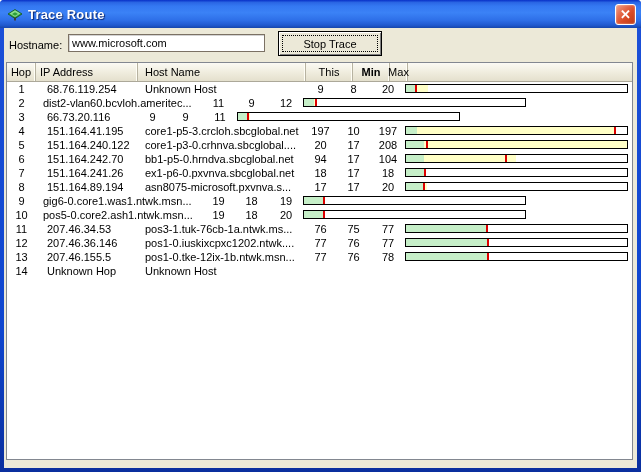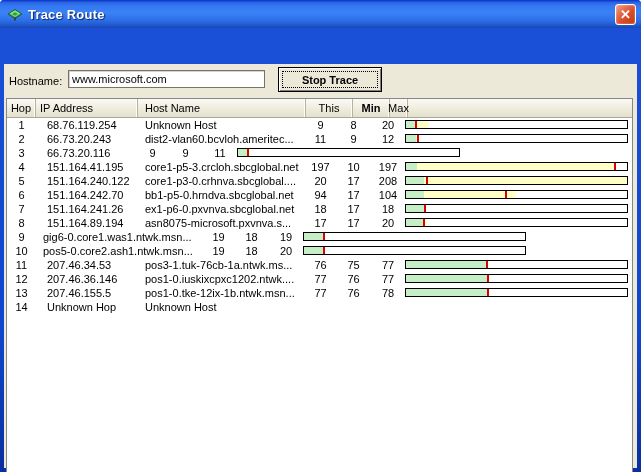--- a/index.html
+++ b/index.html
@@ -13,28 +13,28 @@
   .app-icon{width:16px;height:16px;margin:0 5px 0 7px;flex:0 0 auto;}
   .title-text{color:#fff;font-size:13px;font-weight:bold;letter-spacing:.2px;
     text-shadow:1px 1px 1px #0a246a;}
   .close-btn{position:absolute;right:5px;top:4px;width:21px;height:21px;border:1px solid #fff;
     border-radius:3px;box-sizing:border-box;cursor:default;
     background:linear-gradient(135deg,#f0a088 0%,#e4694a 35%,#d94b26 60%,#bc3a14 100%);
     display:flex;align-items:center;justify-content:center;
     box-shadow:inset 0 0 2px rgba(255,255,255,.6);}
   .close-btn span{color:#fff;font-size:13px;font-weight:bold;line-height:1;margin-top:-1px;}
   
-  .content{position:absolute;left:4px;right:4px;top:28px;bottom:4px;background:#ece9d8;margin-top:36px;}
+  .content{position:absolute;left:4px;right:4px;top:28px;bottom:4px;background:#ece9d8;}
   .hostname-label{position:absolute;left:5px;top:11px;font-size:11px;color:#000;}
   .hostname-input{position:absolute;left:64px;top:6px;width:197px;height:18px;box-sizing:border-box;
     border:1px solid #7b7164;background:#fff;font-family:"Liberation Sans",sans-serif;font-size:11px;
     padding:1px 3px;box-shadow:inset 1px 1px 0 rgba(128,128,128,.35);}
   .stop-btn{position:absolute;left:274px;top:3px;width:104px;height:25px;box-sizing:border-box;
     border:1px solid #000;background:#ece9d8;
-    box-shadow:inset 1px 1px 0 #fff,inset -1px -1px 0 #808080;cursor:default;font-weight:bold;}
+    box-shadow:inset 1px 1px 0 #fff,inset -1px -1px 0 #808080;cursor:default;}
   .stop-btn-inner{position:absolute;left:3px;right:3px;top:3px;bottom:3px;
     border:1px dotted #000;display:flex;align-items:center;justify-content:center;
     font-size:11px;color:#000;}
   
   .listview{position:absolute;left:2px;top:34px;width:627px;height:398px;box-sizing:border-box;
     background:#fff;border:1px solid #828790;overflow:hidden;}
   .lv-header{display:flex;height:19px;box-sizing:border-box;
     background:linear-gradient(180deg,#fbfaf4 0%,#efecdd 55%,#e4e0cd 100%);
     border-bottom:1px solid #aca899;font-size:11px;color:#000;}
   .hcell{box-sizing:border-box;border-right:1px solid #b7b3a1;box-shadow:inset -1px 0 0 #fffef6;
@@ -109,21 +109,20 @@
     <div class="c graph">
               <div class="bar">
                 <div class="seg" style="width: 9px; background: rgb(198, 239, 200);"></div>
                 <div class="seg" style="width: 13px; background: rgb(255, 255, 198);"></div>
                 <div class="marker" style="left: 9px; background: rgb(221, 0, 0);"></div>
               </div>
             </div>
   </div>
           <div class="row">
     <div class="c hop">2</div>
-    <div class="c ip">66.73.20.243</div>
     <div class="c host">dist2-vlan60.bcvloh.ameritec...</div>
     <div class="c this">11</div>
     <div class="c min">9</div>
     <div class="c max">12</div>
     <div class="c graph">
               <div class="bar">
                 <div class="seg" style="width: 10px; background: rgb(198, 239, 200);"></div>
                 <div class="seg" style="width: 3px; background: rgb(255, 255, 198);"></div>
                 <div class="marker" style="left: 11px; background: rgb(221, 0, 0);"></div>
               </div>

